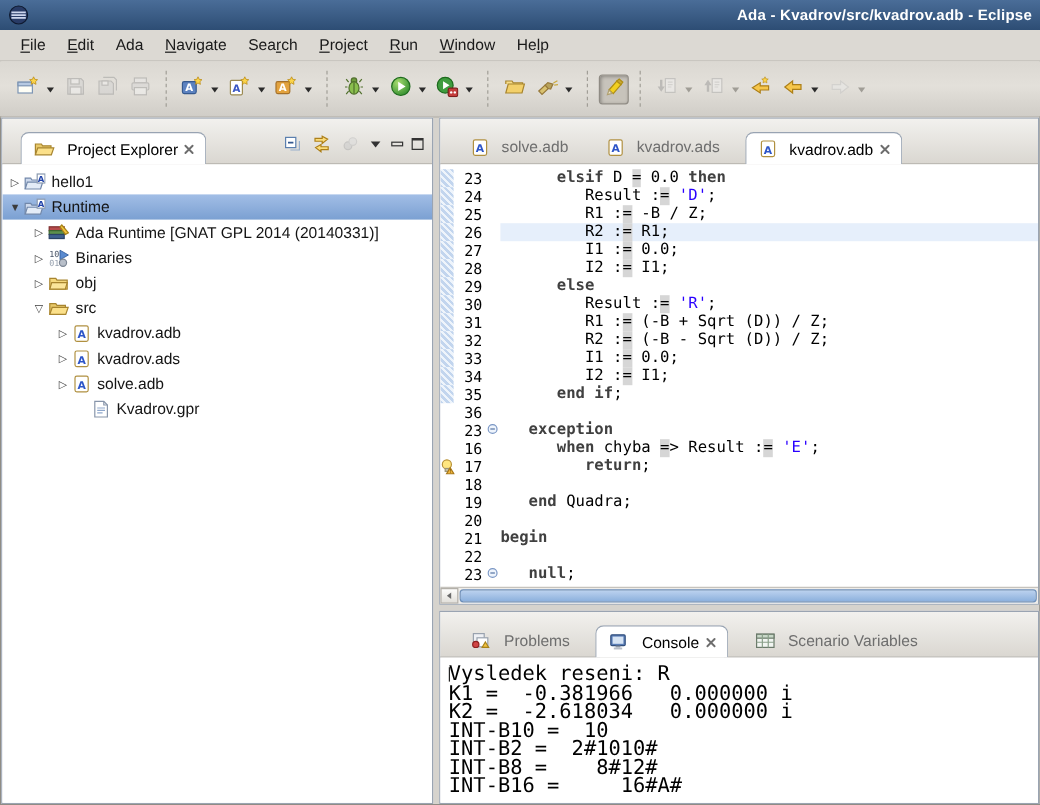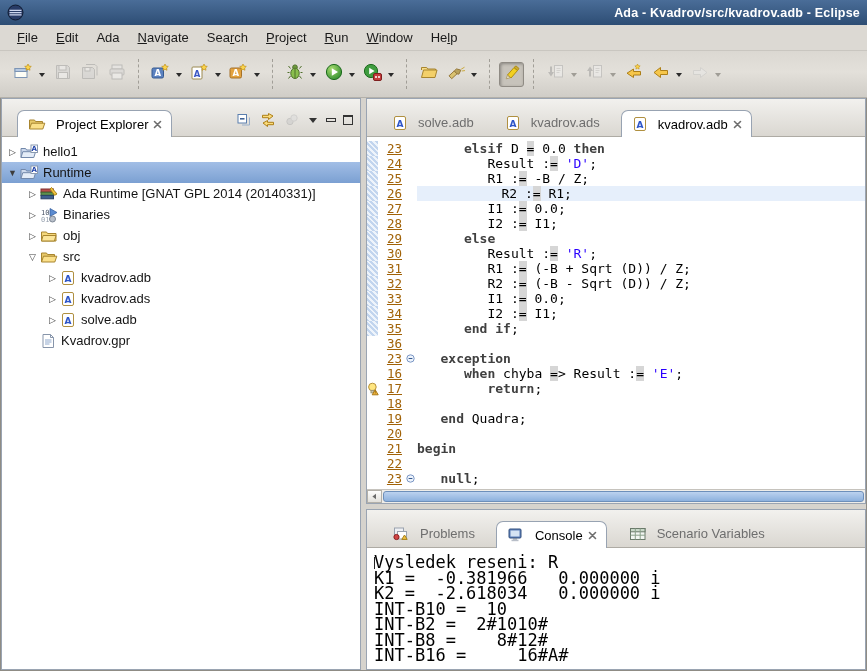--- a/index.html
+++ b/index.html
@@ -50,24 +50,24 @@
   .exp{width:13px;flex:none;text-align:center;font-size:9px;color:#3c3c3c;}
   .node-icon{margin:0 5px 0 1px;display:flex;flex:none;}
   .tree-label{color:#141414;}
   
   .editor-area{display:flex;flex-direction:column;border:1px solid #9aa4b2;background:#fff;flex:none;}
   .editor-body{height:352px;background:#fff;overflow:hidden;padding-top:4px;font-family:"DejaVu Sans Mono",monospace;font-size:13px;}
   .code-row{display:flex;height:15px;line-height:15px;}
   .ann{width:11px;flex:none;position:relative;}
   .ann.hatch{background:repeating-linear-gradient(45deg,#c2d5ee 0 2px,#eef4fb 2px 4px);}
   .ann .warn{position:absolute;left:0;top:1px;}
-  .lnum{width:27px;flex:none;text-align:right;padding-right:3px;color:#a16207;font-size:12.5px;text-decoration:underline;}
+  .lnum{width:27px;flex:none;text-align:right;padding-right:3px;color:#000000;font-size:12.5px;}
   .fold{width:12px;flex:none;display:flex;align-items:center;padding-left:1px;}
   .code-body{flex:1;min-width:0;}
-  .code-row.current .code-body{background:#e6effb;padding-left:14px;}
+  .code-row.current .code-body{background:#e6effb;}
   .code-text{white-space:pre;color:#000;}
   .tok-kw{color:#404040;font-weight:bold;}
   .tok-str{color:#2a00ff;}
   .tok-hl{background:#d6d6d6;}
   .hscroll{height:14px;flex:none;background:#efede9;border-top:1px solid #c6c3bd;display:flex;align-items:center;}
   .hs-btn{width:15px;height:13px;background:linear-gradient(#fdfdfc,#e2e0db);border:1px solid #b3b0a9;display:flex;align-items:center;justify-content:center;flex:none;}
   .hs-thumb{flex:1;height:11px;margin:0 1px;background:linear-gradient(#bcd2ef,#8db1dd);border:1px solid #6d8fba;border-radius:3px;}
   .sash-h{height:5px;flex:none;}
   
   .bottom-panel{flex:1;display:flex;flex-direction:column;border:1px solid #9aa4b2;background:#fff;min-height:0;}
@@ -416,21 +416,21 @@
           <div class="tree-row" style="padding-left: 44px;">
             <span class="exp">▷</span>
             <span class="node-icon">
               <svg width="16" height="16">
                 <rect x="2.5" y="1.5" width="11" height="13" rx="1.5" fill="#fff" stroke="#b09040"></rect>
                 <text x="8" y="12" text-anchor="middle" font-family="DejaVu Sans,sans-serif" font-size="9" font-weight="bold" fill="#2d55c8">A</text>
               </svg>
             </span>
             <span class="tree-label">solve.adb</span>
           </div>
-          <div class="tree-row" style="padding-left: 24px;">
+          <div class="tree-row" style="padding-left: 44px; margin-left: 16px;">
             <span class="exp"></span>
             <span class="node-icon">
               <svg width="16" height="16">
                 <path d="M3 1.5h7.5l3 3v10H3z" fill="#fff" stroke="#8795aa"></path>
                 <path d="M10.5 1.5v3h3" fill="none" stroke="#8795aa"></path>
                 <path d="M5 7h6.5M5 9h6.5M5 11h4.5" stroke="#8fa8cc"></path>
               </svg>
             </span>
             <span class="tree-label">Kvadrov.gpr</span>
           </div>

